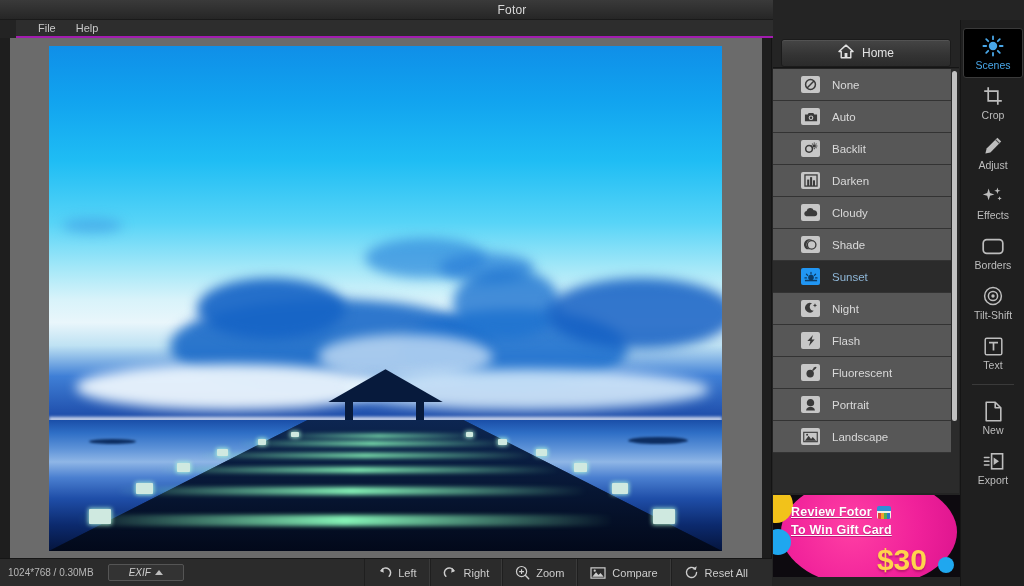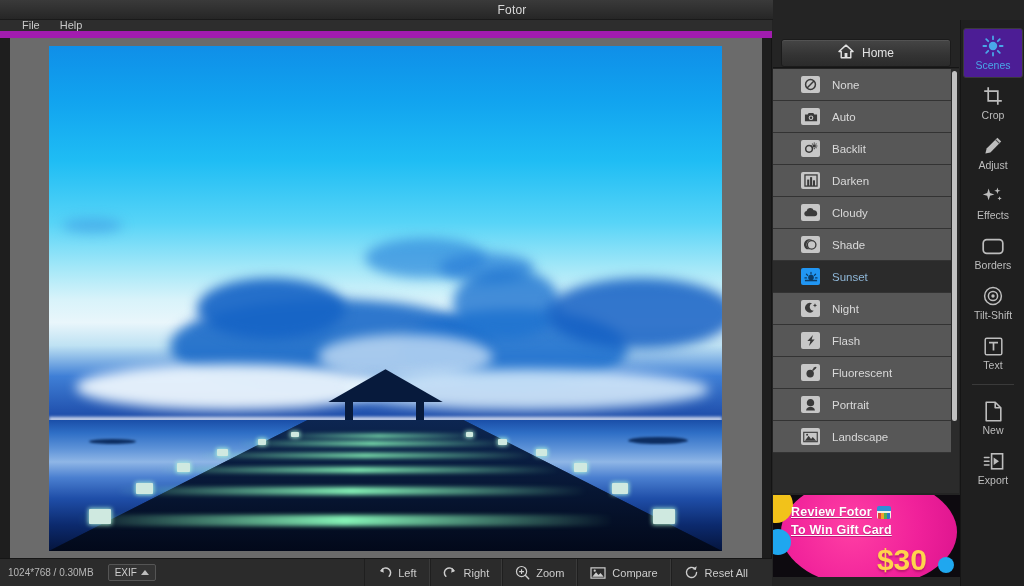--- a/index.html
+++ b/index.html
@@ -35,23 +35,23 @@
   }
   .win-btn {
     width: 26px; height: 18px;
     display: flex; align-items: center; justify-content: center;
     color: #cfcfcf; font-size: 12px; line-height: 1;
   }
   .win-btn svg { display: block; }
 
   
   .menubar {
-    position: absolute; left: 0; top: 20px; width: 772px; height: 18px;
+    position: absolute; left: 16px; top: 20px; width: 772px; height: 18px;
     background: #2d2d2d;
-    border-bottom: 7px solid #a21caf;
+    border-bottom: 2px solid #a21caf;
     display: flex; align-items: center;
     padding-left: 12px;
   }
   .menu-item {
     font-size: 11px; color: #c9c9c9;
     padding: 0 10px; line-height: 17px; height: 17px;
   }
 
   
   .canvas-wrap {
@@ -154,24 +154,24 @@
     background: #2b2b2b;
     border-top: 1px solid #161616;
     display: flex; align-items: center;
   }
   .status-size {
     font-size: 10px; color: #b6b6b6; padding-left: 8px; white-space: nowrap;
   }
   .exif-btn {
     margin-left: 14px;
     display: flex; align-items: center; gap: 4px;
-    height: 17px; padding: 0 6px;
+    height: 17px; padding: 0 20px;
     border: 1px solid #555; border-radius: 2px;
     background: #333;
-    font-size: 10px; color: #cfcfcf;
+    font-size: 10px; color: #cfcfcf; font-style: italic;
   }
   .tri-up {
     width: 0; height: 0;
     border-left: 4px solid transparent;
     border-right: 4px solid transparent;
     border-bottom: 5px solid #bdbdbd;
   }
   .tool-group {
     margin-left: auto; display: flex; align-items: center; height: 28px;
   }
@@ -308,21 +308,21 @@
     border-left: 1px solid #151515;
     padding-top: 8px;
   }
   .rail-item {
     width: 64px; height: 50px;
     display: flex; flex-direction: column; align-items: center; justify-content: center;
     gap: 3px;
     color: #bdbdbd;
   }
   .rail-item.active {
-    background: #4c1d95;
+    background: #000000;
     border: 1px solid #3a3a3a;
     border-radius: 3px;
     width: 60px; margin: 0 2px;
     color: #49a7e8;
   }
   .rail-label { font-size: 10.5px; line-height: 1; }
   .rail-icon { height: 22px; display: flex; align-items: center; justify-content: center; }
   .rail-icon svg { display: block; }
   .rail-sep {
     width: 42px; height: 1px; background: #3a3a3a; margin: 6px auto 8px auto;

